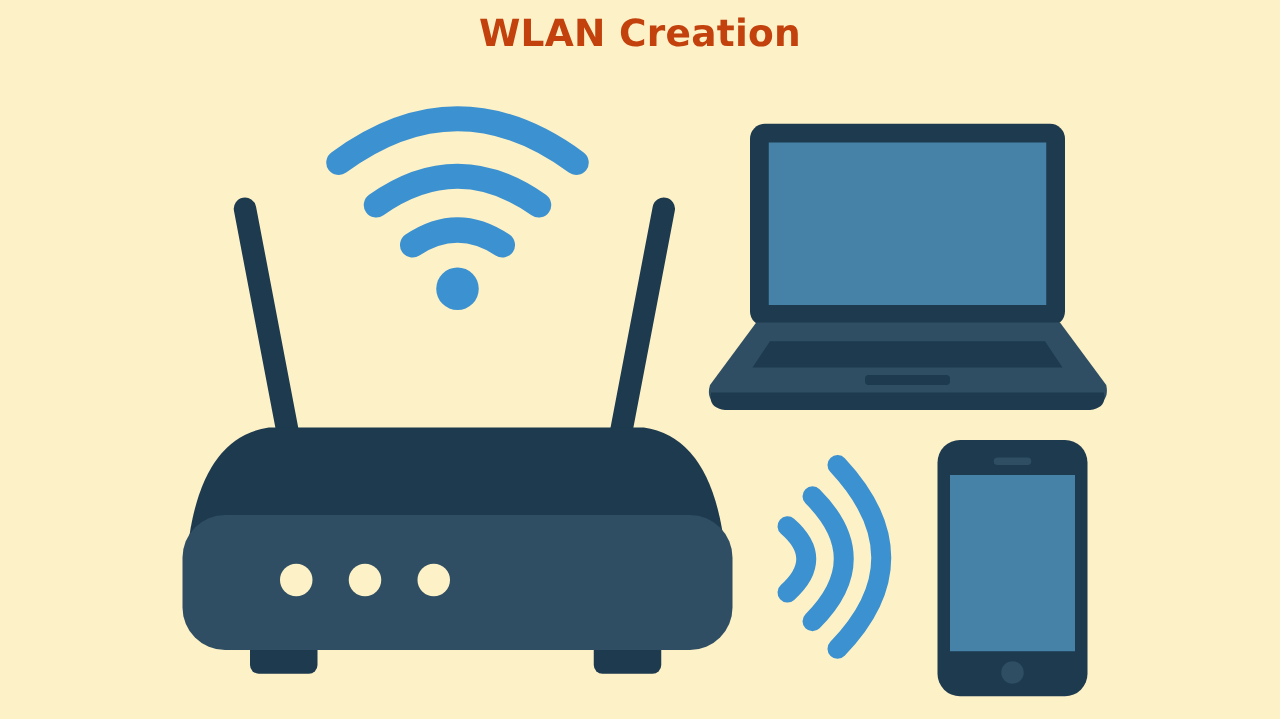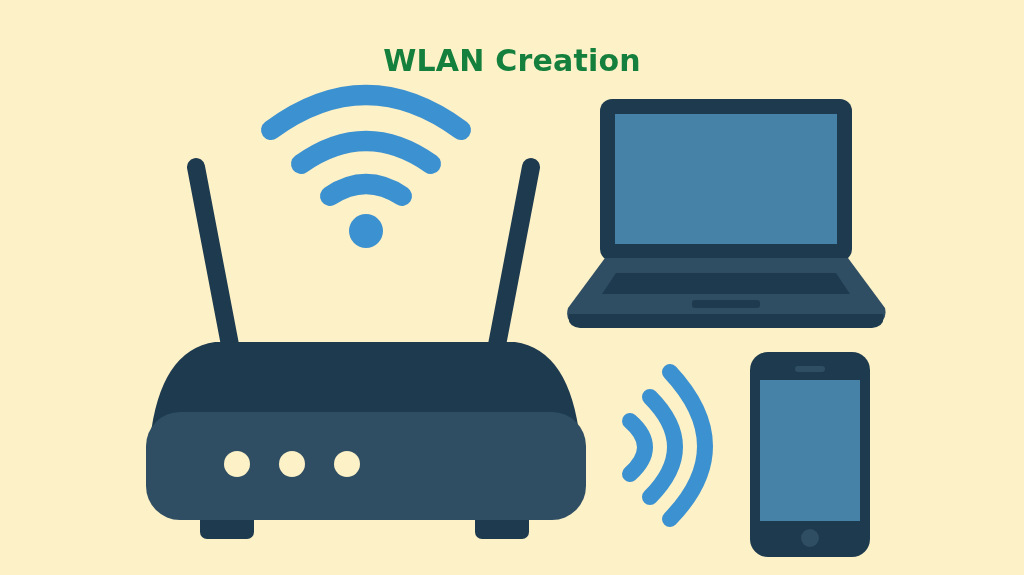--- a/index.html
+++ b/index.html
@@ -5,23 +5,22 @@
     html, body { margin: 0; padding: 0; }
     body {
       width: 1024px; height: 575px; overflow: hidden;
       background: #fdf1c7;
       position: relative;
       font-family: "DejaVu Sans", "Liberation Sans", sans-serif;
     }
     .title {
       position: absolute; left: 0; right: 0; top: 10px;
       text-align: center;
-      font-size: 30px; font-weight: bold; color: #15803d;
+      font-size: 30px; font-weight: bold; color: #c2410c;
       letter-spacing: 0.2px;
-      margin-top: 33px;
     }
     svg.scene { position: absolute; left: 0; top: 0; }
   </style>
 </head>
 <body>
 
 <div class="title">WLAN Creation</div>
 
 <svg class="scene" width="1024" height="575" viewBox="0 0 1024 575" xmlns="http://www.w3.org/2000/svg">
 

